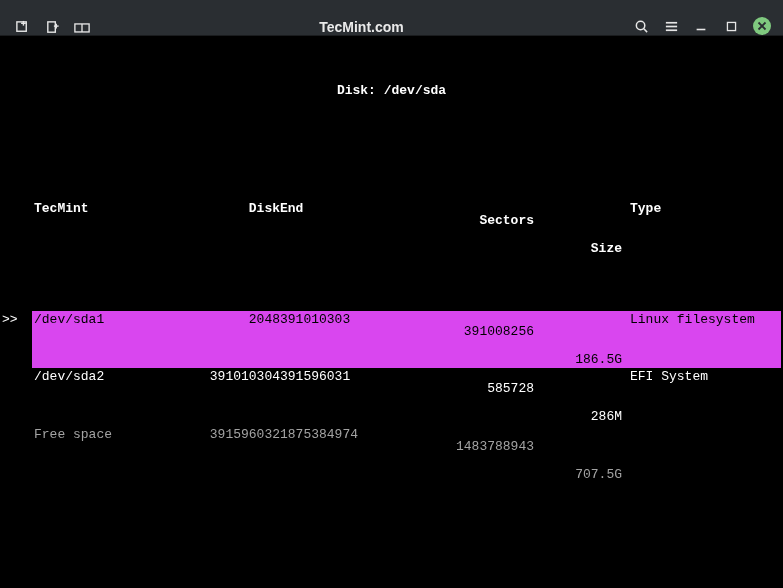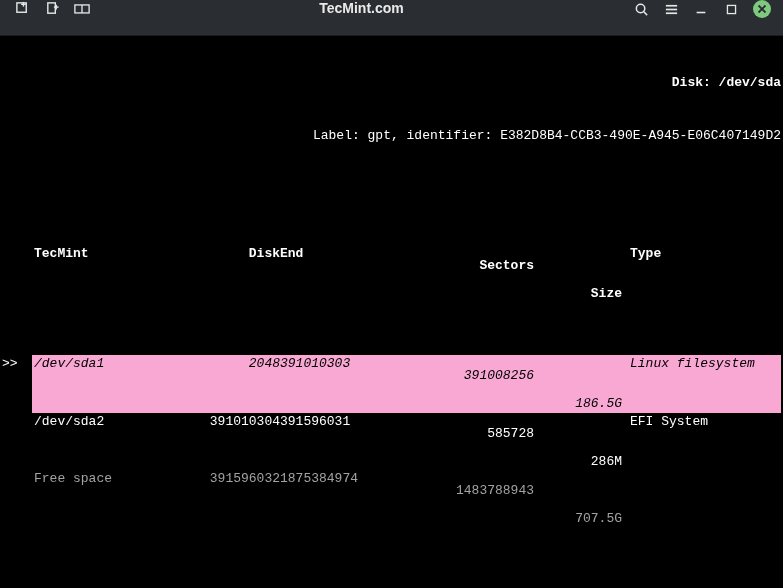--- a/index.html
+++ b/index.html
@@ -9,21 +9,21 @@
       font-size: 13px;
       color: #d8d8d8;
       width: 783px;
       height: 588px;
       overflow: hidden;
     }
     .titlebar {
       height: 36px;
       background: #2a2e32;
       display: flex;
-      align-items: flex-start;
+      align-items: flex-end;
       padding: 0 8px;
       border-bottom: 1px solid #1a1c1e;
     }
     .titlebar .left-group { display: flex; gap: 14px; margin-left: 6px; }
     .titlebar .icon-btn { width: 16px; height: 16px; display: flex; align-items: center; justify-content: center; color: #e6e6e6; cursor: pointer; }
     .titlebar .title { flex: 1; text-align: center; font-weight: bold; font-size: 14px; color: #eaeaea; font-family: sans-serif;}
     .titlebar .right-group { display: flex; gap: 14px; align-items: center; margin-right: 4px;}
     .titlebar svg { fill: #e6e6e6; stroke: #e6e6e6; }
     .win-close { width:18px; height:18px; border-radius:50%; background:#7fc97f; display:flex; align-items:center; justify-content:center;}
     .win-close svg { stroke:#2a2e32; fill:none;}
@@ -31,31 +31,31 @@
       background: #000;
       width: 100%;
       height: calc(100% - 36px);
       padding: 3px 2px 4px 2px;
       color: #fff;
       line-height: 1.35;
       white-space: pre;
       position: relative;
     }
     .bold { font-weight: bold; }
-    .center { text-align: right; }
+    .center { text-align: center; margin-top: 8px; }
     .row { display: flex; }
     .col-sel { width: 30px; text-align:left;}
     .col-dev  { width: 130px; text-align: left; padding-left:2px;}
     .col-start{ width: 118px; text-align: right; }
     .col-end  { width: 128px; }
     .col-sect { width: 126px; text-align: right; margin-top: 12px; }
     .col-size { width: 88px; text-align: right; margin-top: 40px; }
     .col-type { flex: 1; text-align: left; padding-left:8px;}
     .hdr { font-weight: bold; }
-    .selected { background: #f9a8d4; color: #000; font-style: italic; }
+    .selected { background: #d946ef; color: #000; }
     .green { color: #a3a3a3; }
     .spacer-block { height: 158px; }
   </style>
 </head>
 <body>
 
 <div class="titlebar">
   <div class="left-group">
     <span class="icon-btn">
       <svg width="15" height="15" viewBox="0 0 16 16">
@@ -107,21 +107,20 @@
       <svg width="10" height="10" viewBox="0 0 10 10">
           <line x1="1.5" y1="1.5" x2="8.5" y2="8.5" stroke-width="1.8"></line>
           <line x1="8.5" y1="1.5" x2="1.5" y2="8.5" stroke-width="1.8"></line>
         </svg>
     </span>
   </div>
 </div>
 
 <div class="terminal">
   <div class="center bold">Disk: /dev/sda</div>
-  <div class="center">Label: gpt, identifier: E382D8B4-CCB3-490E-A945-E06C407149D2</div>
   <div style="height:13px"></div>
 
   <div class="row hdr">
     <div class="col-sel"></div>
     <div class="col-dev">TecMint</div>
     <div class="col-start">Disk</div>
     <div class="col-end">End</div>
     <div class="col-sect">Sectors</div>
     <div class="col-size">Size</div>
     <div class="col-type">Type</div>

